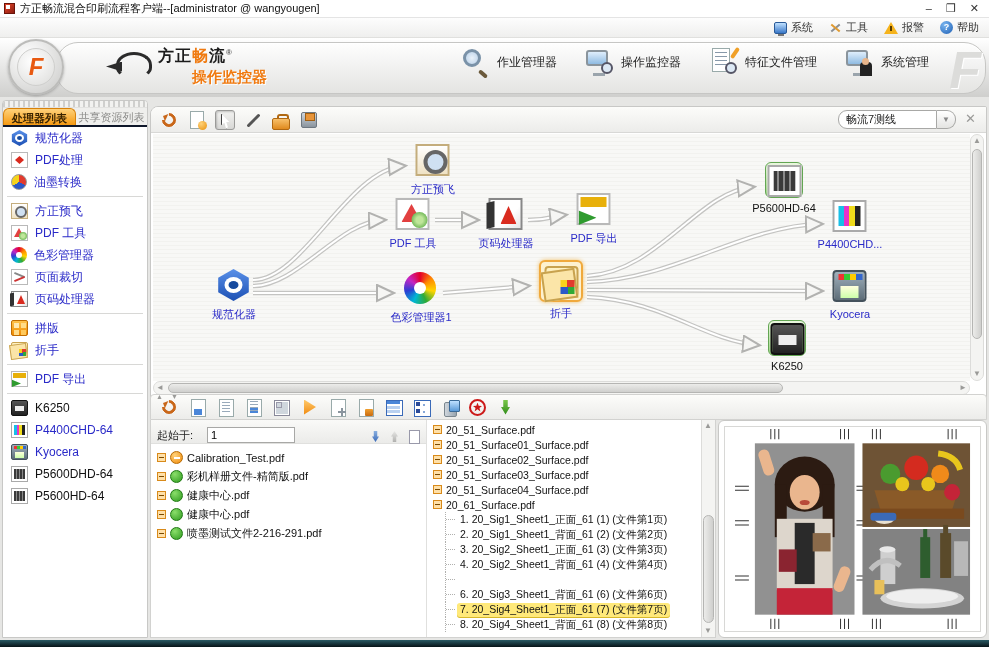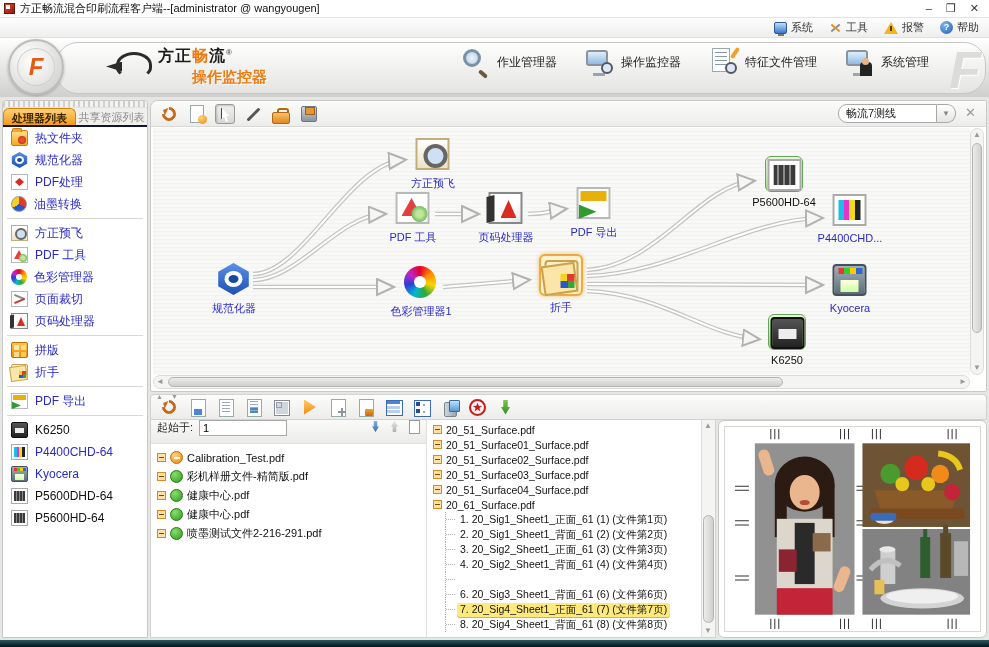--- a/index.html
+++ b/index.html
@@ -108,21 +108,21 @@
   .i-k62::after{content:"";position:absolute;left:3px;top:5px;right:3px;height:5px;background:#eee}
   .i-cmyk{background:#fff;border:1px solid #aaa}
   .i-cmyk::before{content:"";position:absolute;inset:2px;background:linear-gradient(90deg,#18c0e8 0 25%,#e833c8 25% 50%,#f0dc1c 50% 75%,#222 75%)}
   .i-kyo{background:linear-gradient(#9fb0bc,#5d6d78);border:1px solid #44525c;border-radius:2px}
   .i-kyo::before{content:"";position:absolute;left:2px;top:1px;width:12px;height:3px;background:linear-gradient(90deg,#e33 0 25%,#3c3 25% 50%,#fc0 50% 75%,#36c 75%)}
   .i-kyo::after{content:"";position:absolute;left:3px;bottom:1px;width:9px;height:6px;background:linear-gradient(#ffd,#cfa)}
   .i-p56{background:#fff;border:1px solid #aaa}
   .i-p56::before{content:"";position:absolute;inset:2px;background:repeating-linear-gradient(90deg,#3a3a3a 0 2px,#8a8a8a 2px 3px)}
 
   
-  .canvas-panel{position:absolute;left:150px;top:3px;width:837px;height:292px;background:#fff;border:1px solid #c8c8c6;border-radius:8px 2px 2px 2px;overflow:hidden}
+  .canvas-panel{position:absolute;left:150px;top:9px;width:837px;height:292px;background:#fff;border:1px solid #c8c8c6;border-radius:8px 2px 2px 2px;overflow:hidden}
   .ctoolbar{height:26px;background:linear-gradient(#fcfcfa,#ececea);border-bottom:1px solid #d8d8d6;display:flex;align-items:center;gap:8px;padding:0 8px;position:relative}
   .ct{width:20px;height:20px;position:relative;display:inline-block;cursor:pointer}
   .ct-undo::before{content:"";position:absolute;inset:3px;border:3px solid #c9671a;border-top-color:transparent;border-radius:50%;transform:rotate(-45deg)}
   .ct-undo::after{content:"";position:absolute;left:0;top:2px;border:4px solid transparent;border-right-color:#c9671a;transform:rotate(25deg)}
   .ct-new::before{content:"";position:absolute;left:3px;top:1px;width:12px;height:16px;background:#fff;border:1px solid #9aa}
   .ct-new::after{content:"";position:absolute;right:0;bottom:0;width:9px;height:9px;border-radius:50%;background:radial-gradient(circle at 35% 30%,#ffd27a,#e8900a)}
   .ct-cursor{background:linear-gradient(#f2f2f0,#d8d8d6);border:1px solid #9a9a98;border-radius:3px;box-shadow:inset 1px 1px 2px rgba(0,0,0,.2)}
   .ct-cursor::after{content:"";position:absolute;left:5px;top:3px;width:10px;height:13px;background:#fff;border:1px solid #444;clip-path:polygon(0 0,0 78%,28% 62%,42% 100%,58% 92%,44% 56%,70% 56%)}
   .ct-line::after{content:"";position:absolute;left:2px;top:9px;width:17px;height:3px;background:#555;transform:rotate(-45deg);border-radius:2px}
   .ct-case{top:2px}
@@ -173,21 +173,21 @@
   .bt-list::after{content:"";position:absolute;left:4px;top:4px;width:4px;height:4px;background:#2a4a98;box-shadow:0 7px 0 #2a4a98,6px 1px 0 -1px #88a8d8,6px 8px 0 -1px #88a8d8}
   .bt-bin::before{content:"";position:absolute;left:4px;top:4px;width:11px;height:13px;background:linear-gradient(90deg,#cfd6dd,#98a4ae);border:1px solid #7a868e;border-radius:2px}
   .bt-bin::after{content:"";position:absolute;left:9px;top:2px;width:9px;height:10px;background:linear-gradient(#bfe0ff,#5a9ad8);border:1px solid #3a6a98;border-radius:1px}
   .bt-stop::before{content:"";position:absolute;inset:1px;border:2px solid #cc1a1a;border-radius:50%}
   .bt-stop::after{content:"";position:absolute;left:5px;top:5px;width:9px;height:9px;background:#cc1a1a;clip-path:polygon(50% 0,63% 35%,100% 38%,72% 60%,82% 100%,50% 76%,18% 100%,28% 60%,0 38%,37% 35%)}
   .bt-down::after{content:"";position:absolute;left:5px;top:2px;width:9px;height:15px;background:linear-gradient(#7ac84a,#2f8a1a);clip-path:polygon(25% 0,75% 0,75% 50%,100% 50%,50% 100%,0 50%,25% 50%)}
 
   .bcontent{position:absolute;left:0;top:26px;right:0;bottom:0;display:flex}
   .listpanel{width:566px;background:#fff;border:1px solid #d2d2d0;border-top:none;display:flex;position:relative}
   .jobcol{width:276px;border-right:1px solid #e0e0de;display:flex;flex-direction:column}
-  .jobhead{height:24px;background:linear-gradient(#fafaf8,#ebebe9);border-bottom:1px solid #e0e0de;display:flex;align-items:flex-start;padding:0 6px;gap:6px}
+  .jobhead{height:24px;background:linear-gradient(#fafaf8,#ebebe9);border-bottom:1px solid #e0e0de;display:flex;align-items:flex-end;padding:0 6px;gap:14px}
   .jobhead .lbl{font-size:11px;color:#222}
   .jobhead input{width:88px;height:16px;border:1px solid #a8a8a6;font-size:11px;padding:0 3px;font-family:inherit}
   .headicons{margin-left:auto;display:flex;gap:6px;align-items:center}
   .hic{width:13px;height:13px;position:relative;cursor:pointer}
   .hic-down::after{content:"";position:absolute;left:3px;top:1px;width:7px;height:11px;background:linear-gradient(#8ab0e0,#3a6ab8);clip-path:polygon(25% 0,75% 0,75% 50%,100% 50%,50% 100%,0 50%,25% 50%)}
   .hic-up::after{content:"";position:absolute;left:3px;top:1px;width:7px;height:11px;background:linear-gradient(#e8e8e6,#b0b0ae);clip-path:polygon(50% 0,100% 50%,75% 50%,75% 100%,25% 100%,25% 50%,0 50%)}
   .hic-page::after{content:"";position:absolute;left:2px;top:0;width:9px;height:12px;background:#fff;border:1px solid #99a}
   .tree{padding:4px 2px;overflow:hidden}
   .trow{display:flex;align-items:center;gap:4px;height:19px;padding-left:4px;cursor:pointer}
   .expbox{width:9px;height:9px;background:#ffe0a8;border:1px solid #d88a1a;position:relative;flex:none}
@@ -301,24 +301,20 @@
 
   <div class="main">
 
     <div class="sidebar">
       <div class="sb-grip"></div>
       <div class="sb-tabs">
         <span class="sb-tab active">处理器列表</span>
         <span class="sb-tab">共享资源列表</span>
       </div>
 
-      <div class="sbitem">
-          <span class="si i-hotfolder"></span>
-          <span class="sblabel">热文件夹</span>
-        </div>
       <div class="sbitem">
           <span class="si i-hex"></span>
           <span class="sblabel">规范化器</span>
         </div>
       <div class="sbitem">
           <span class="si i-pdf"></span>
           <span class="sblabel">PDF处理</span>
         </div>
       <div class="sbitem">
           <span class="si i-ink"></span>

